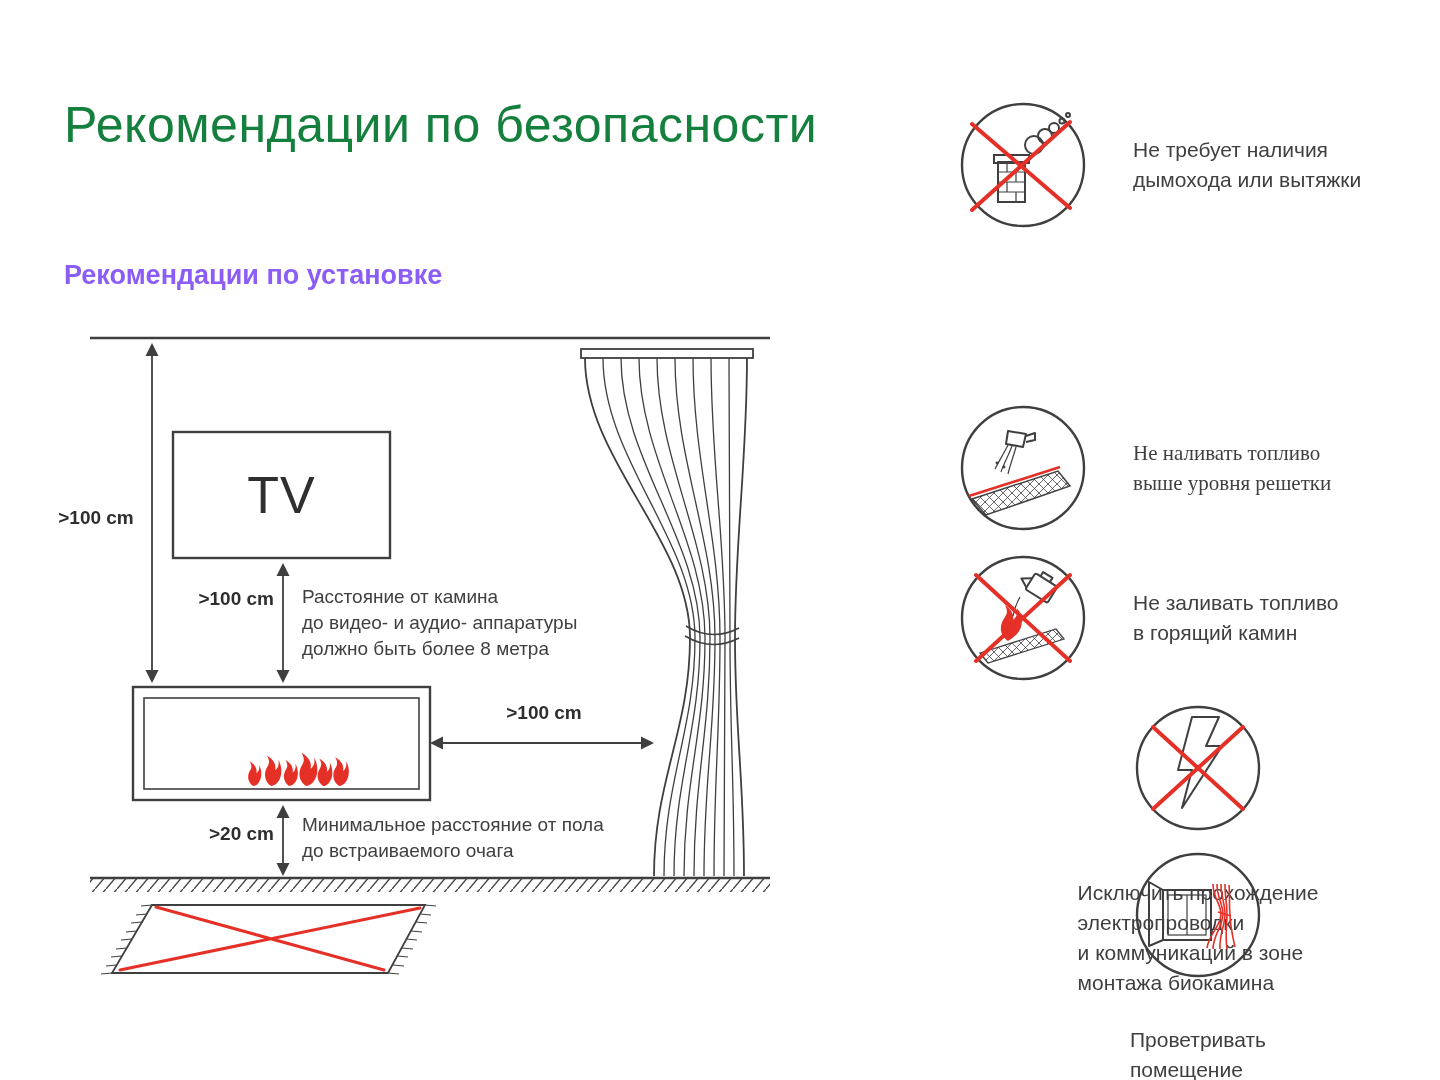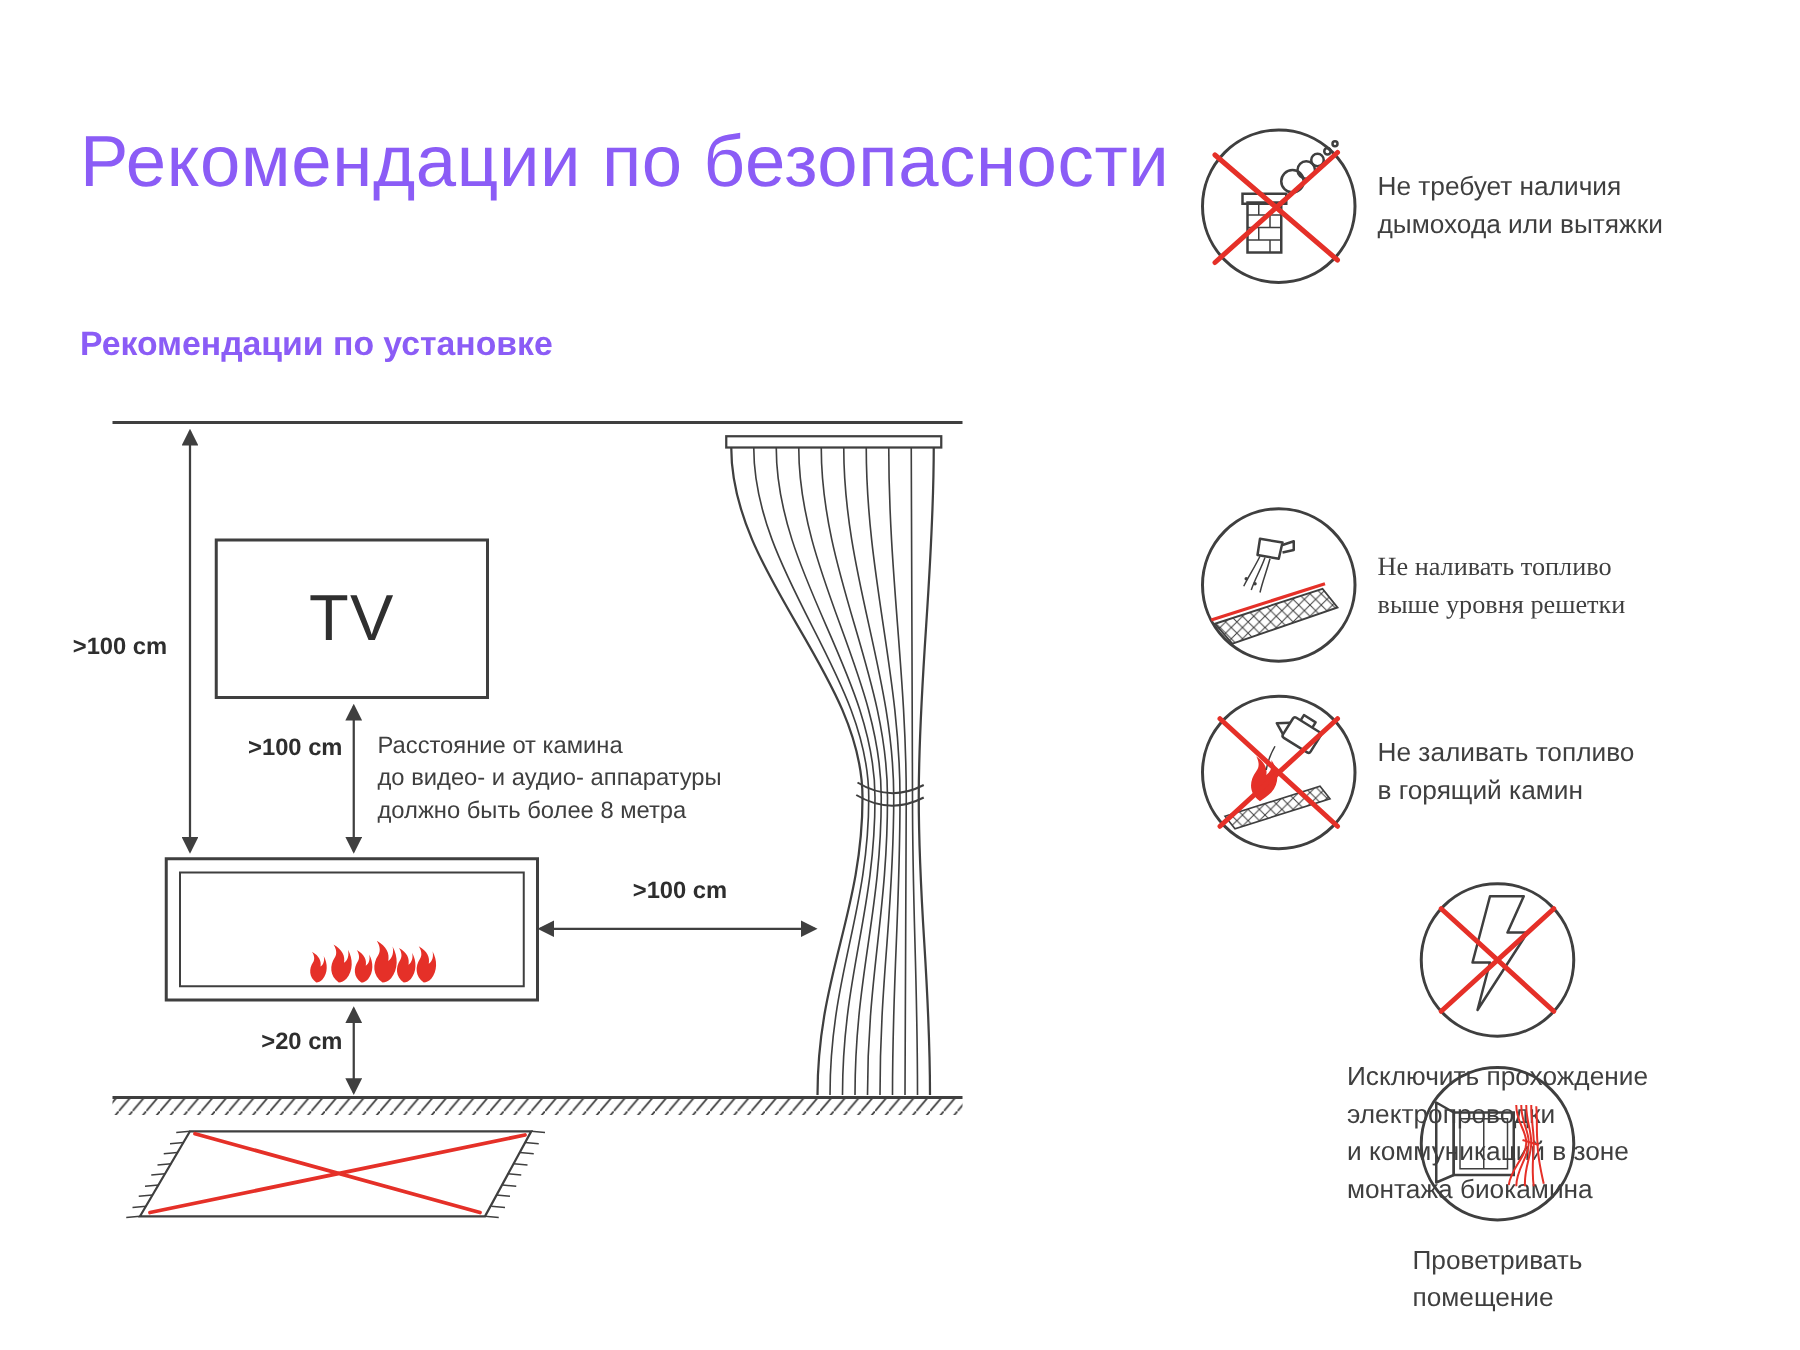--- a/index.html
+++ b/index.html
@@ -1,32 +1,32 @@
 <!DOCTYPE html>
 <html><head>
 <meta charset="utf-8">
 <style>
   html,body{margin:0;padding:0;background:#fff;}
   body{font-family:"Liberation Sans","DejaVu Sans",sans-serif;color:#3f3f3f;}
   #stage{position:relative;width:1440px;height:1080px;background:#fff;overflow:hidden;}
   .abs{position:absolute;}
   .multiline{white-space:pre-line;}
-  #title{left:64px;top:96px;font-size:58px;font-weight:400;color:#8b5cf6;letter-spacing:.5px;}
+  #title{left:64px;top:96px;font-size:50px;font-weight:400;color:#15803d;letter-spacing:.5px;}
   #subtitle{left:64px;top:260px;font-size:27px;font-weight:700;color:#8b5cf6;}
   .dim{font-size:19px;font-weight:700;color:#2e2e2e;}
   .note{font-size:19px;line-height:1.38;color:#3f3f3f;}
   #tv-label{left:173px;top:432px;width:217px;height:126px;display:flex;align-items:center;justify-content:center;
             font-size:52px;font-weight:500;color:#2f2f2f;letter-spacing:1px;}
   #dim-left{left:50px;top:507px;width:92px;text-align:center;}
   #dim-tv{left:180px;top:588px;width:94px;text-align:right;}
   #note-tv{left:302px;top:584px;}
   #dim-curtain{left:492px;top:702px;width:104px;text-align:center;}
   #dim-floor{left:186px;top:823px;width:88px;text-align:right;}
   #note-floor{left:302px;top:812px;}
-  .safety-row{position:absolute;left:958px;display:flex;align-items:center;gap:14px;width:480px;}
+  .safety-row{position:absolute;left:958px;display:flex;align-items:center;gap:45px;width:480px;}
   .safety-row .icon{width:130px;height:130px;flex:0 0 130px;}
   .safety-row .cap{font-size:21px;line-height:30px;color:#3f3f3f;}
   
   .ic-c{fill:none;stroke:#3f3f3f;stroke-width:2.4;}
   .ic-s{stroke:#3f3f3f;stroke-width:2;fill:none;}
   .ic-t{stroke:#3f3f3f;stroke-width:1.2;fill:none;}
   .ic-x{stroke:#e53028;stroke-width:4;stroke-linecap:round;fill:none;}
   svg{display:block;}
 </style>
 </head>
@@ -100,20 +100,22 @@
   </svg>
 
   <div id="tv-label" class="abs">TV</div>
   <div id="dim-left" class="abs dim">&gt;100 cm</div>
   <div id="dim-tv" class="abs dim">&gt;100 cm</div>
   <div id="note-tv" class="abs note multiline">Расстояние от камина
 до видео- и аудио- аппаратуры
 должно быть более 8 метра</div>
   <div id="dim-curtain" class="abs dim">&gt;100 cm</div>
   <div id="dim-floor" class="abs dim">&gt;20 cm</div>
+  <div id="note-floor" class="abs note multiline">Минимальное расстояние от пола
+до встраиваемого очага</div>
 
   <div class="safety-row" style="top:100px;">
     <div class="icon">
       <svg width="130" height="130" viewBox="0 0 130 130">
         <circle cx="65" cy="65" r="61" class="ic-c"></circle>
         <rect x="40" y="62" width="27" height="40" class="ic-s" fill="#fff"></rect>
         <path class="ic-t" d="M40,72 h27 M40,82 h27 M40,92 h27 M49,62 v10 M58,72 v10 M49,82 v10 M58,92 v10"></path>
         <rect x="36" y="55" width="35" height="8" class="ic-s" fill="#fff"></rect>
         <circle cx="76" cy="45" r="9" class="ic-s" fill="#fff"></circle>
         <circle cx="87" cy="36" r="7" class="ic-s" fill="#fff"></circle>

